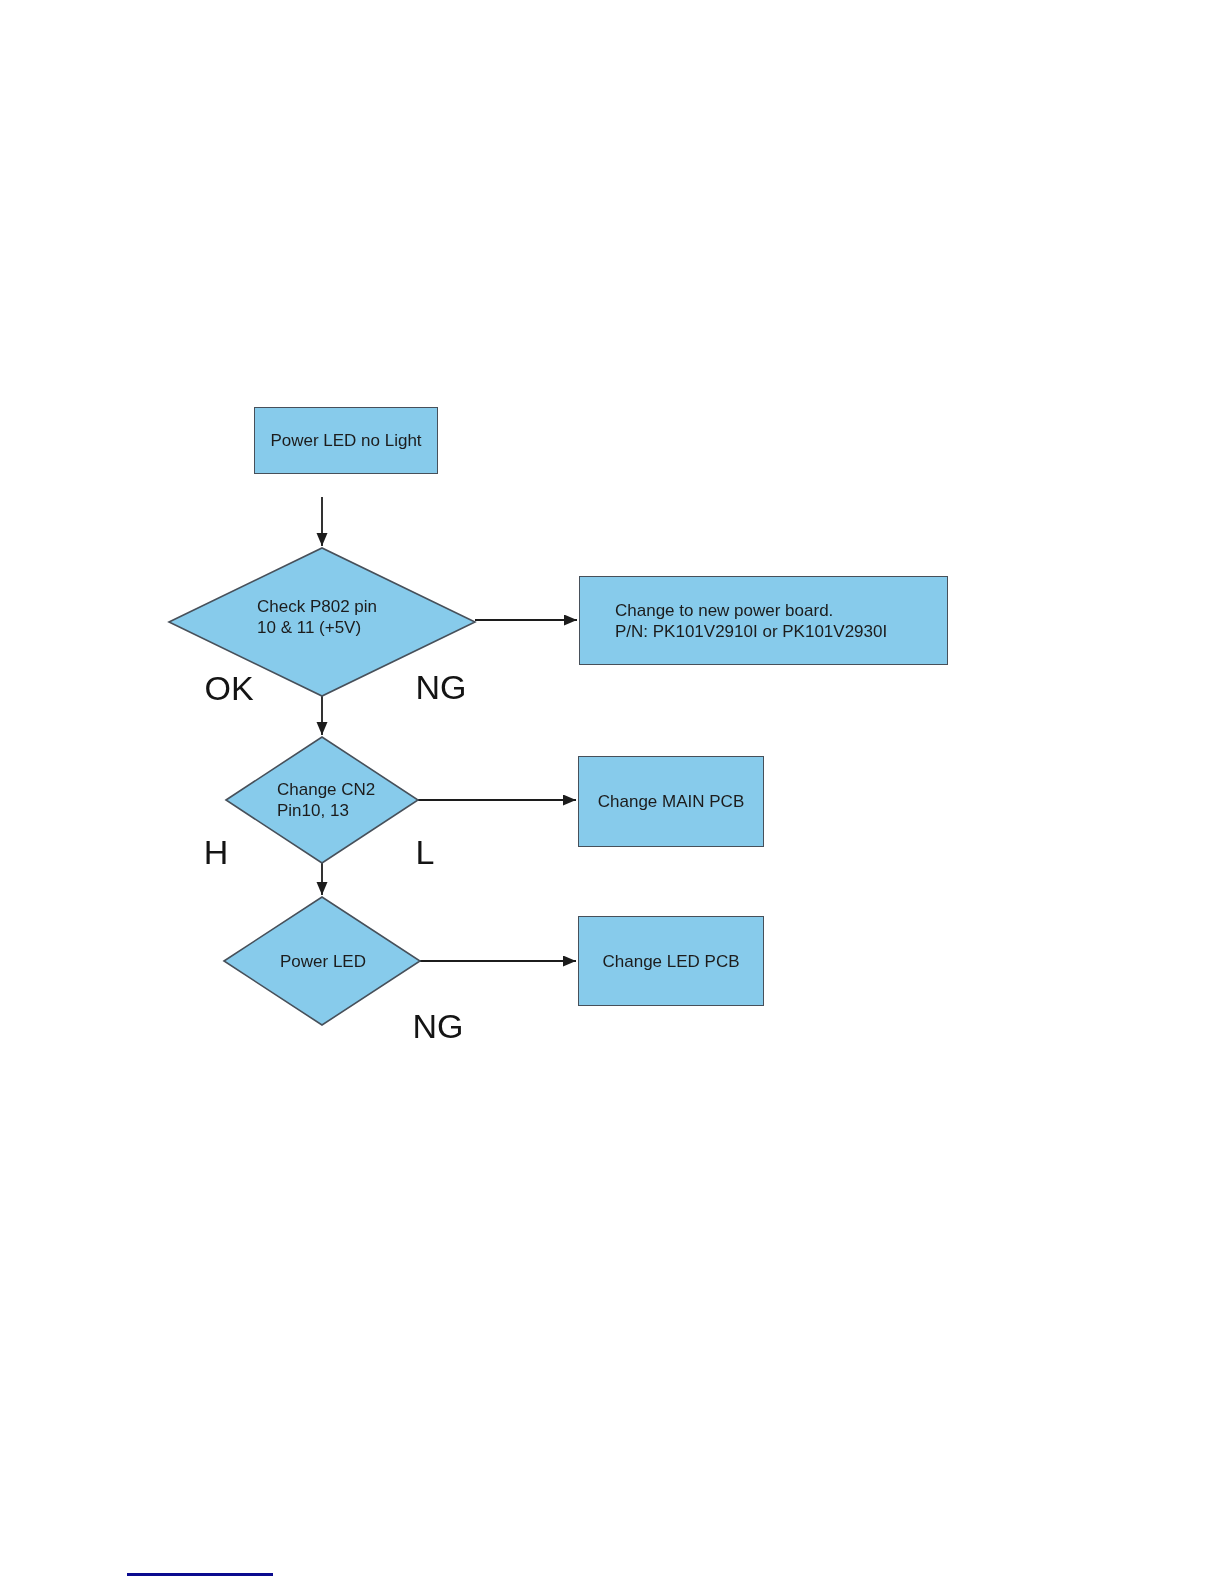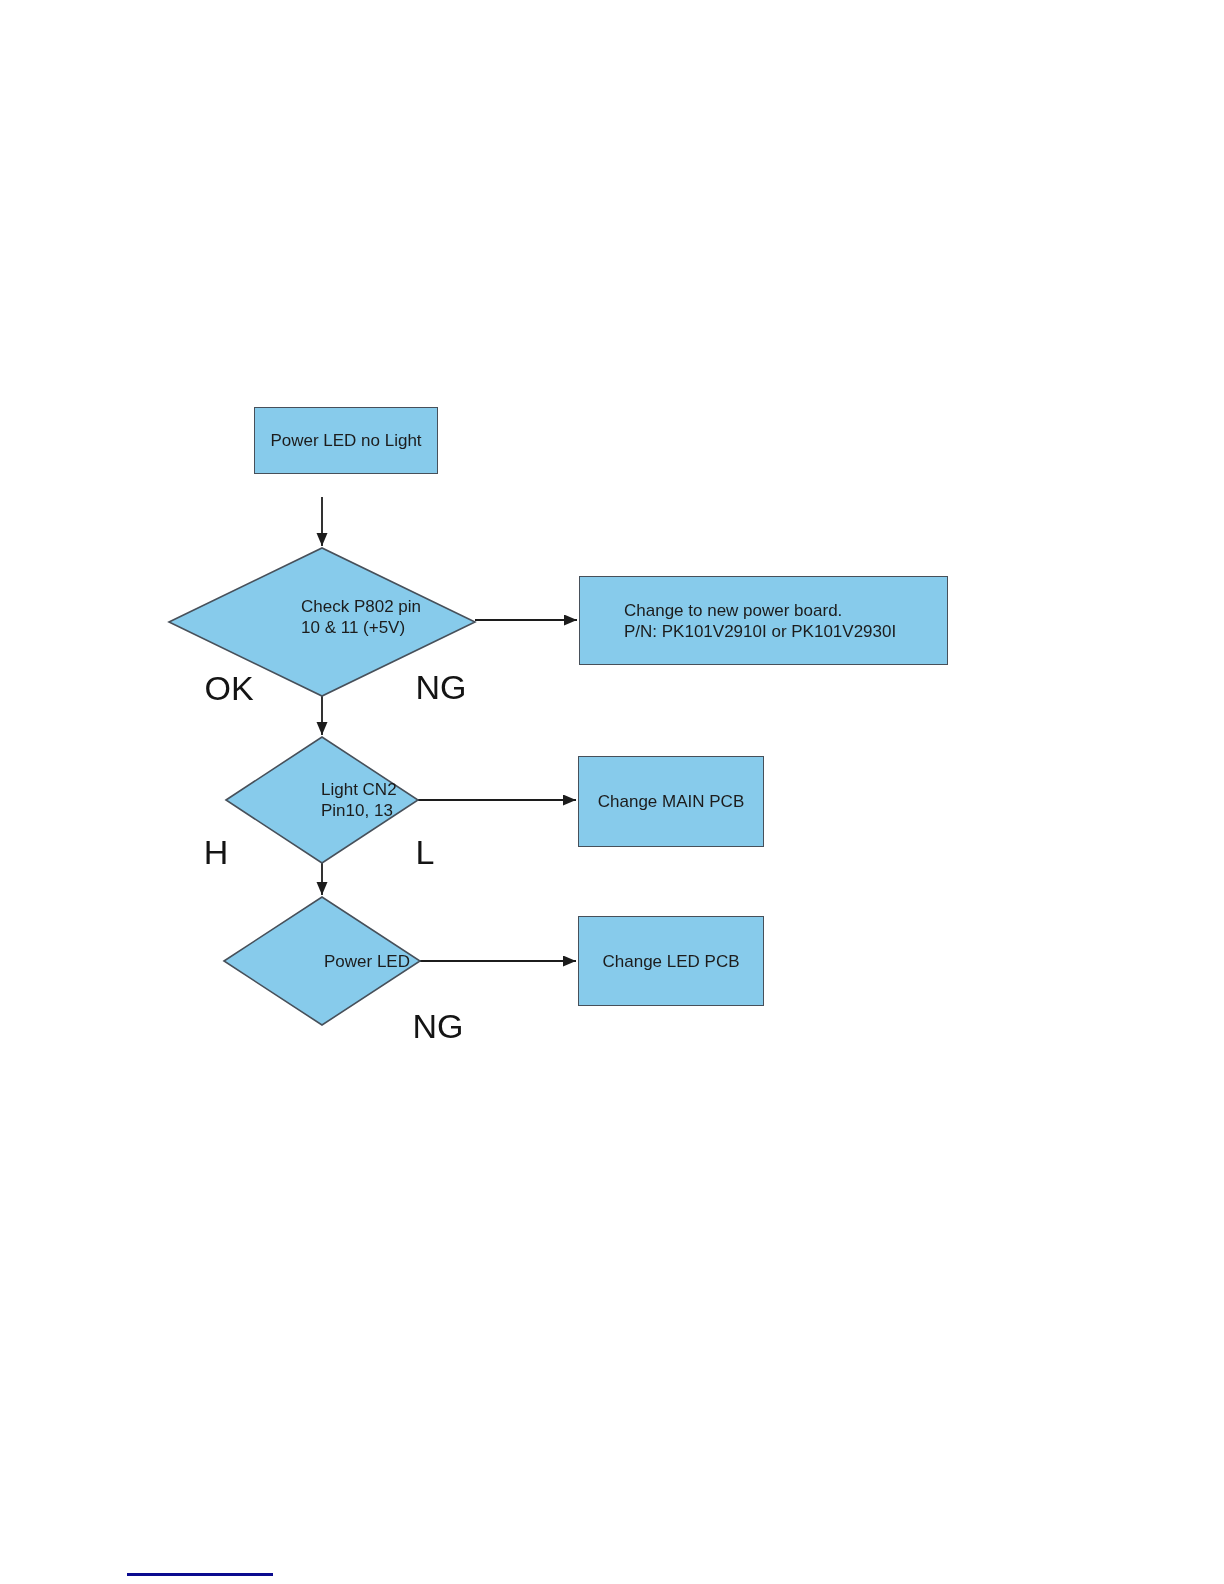--- a/index.html
+++ b/index.html
@@ -19,21 +19,21 @@
     position: absolute; box-sizing: border-box;
     background: var(--node-fill); border: 1.6px solid var(--node-border);
     display: flex; flex-direction: column; justify-content: center;
     color: var(--text); font-size: 17px; line-height: 21px;
   }
   .node-rect.center { align-items: center; text-align: center; }
   .node-rect.left { align-items: flex-start; text-align: left; }
 
   .dlabel {
     position: absolute; color: var(--text);
-    font-size: 17px; line-height: 21px; white-space: nowrap; margin-left: 44px;
+    font-size: 17px; line-height: 21px; white-space: nowrap;
   }
   .dlabel.center-anchor { transform: translate(-50%, -50%); }
 
   .edge-label {
     position: absolute; transform: translate(-50%, -50%);
     font-family: Liberation Sans, sans-serif;
     font-size: 34px; color: #141414; white-space: nowrap;
   }
 
   .footer-link-line {
@@ -63,40 +63,40 @@
 
     <polygon class="diamond" points="169,622 322,548 475,622 322,696"></polygon>
     <polygon class="diamond" points="226,800 322,737 418,800 322,863"></polygon>
     <polygon class="diamond" points="224,961 322,897 420,961 322,1025"></polygon>
   </svg>
 
   <div class="node-rect center" style="left:213px; top:407px; width:184px; height:67px;margin-left:41px;">
     <div>Power LED no Light</div>
   </div>
 
-  <div class="node-rect left" style="left:579px; top:576px; width:369px; height:89px; padding-left:44px;">
+  <div class="node-rect left" style="left:579px; top:576px; width:369px; height:89px; padding-left:35px;">
     <div>Change to new power board.</div>
     <div>P/N: PK101V2910I or PK101V2930I</div>
   </div>
 
   <div class="node-rect center" style="left:578px; top:756px; width:186px; height:91px;">
     <div>Change MAIN PCB</div>
   </div>
 
   <div class="node-rect center" style="left:578px; top:916px; width:186px; height:90px;">
     <div>Change LED PCB</div>
   </div>
 
   <div class="dlabel" style="left:257px; top:596px;">
     <div>Check P802 pin</div>
     <div>10 &amp; 11 (+5V)</div>
   </div>
 
   <div class="dlabel" style="left:277px; top:779px;">
-    <div>Light CN2</div>
+    <div>Change CN2</div>
     <div>Pin10, 13</div>
   </div>
 
   <div class="dlabel center-anchor" style="left:323px; top:961px;">Power LED</div>
 
   <div class="edge-label" style="left:229px; top:688px;">OK</div>
   <div class="edge-label" style="left:441px; top:687px;">NG</div>
   <div class="edge-label" style="left:216px; top:852px;">H</div>
   <div class="edge-label" style="left:425px; top:852px;">L</div>
   <div class="edge-label" style="left:438px; top:1026px;">NG</div>

